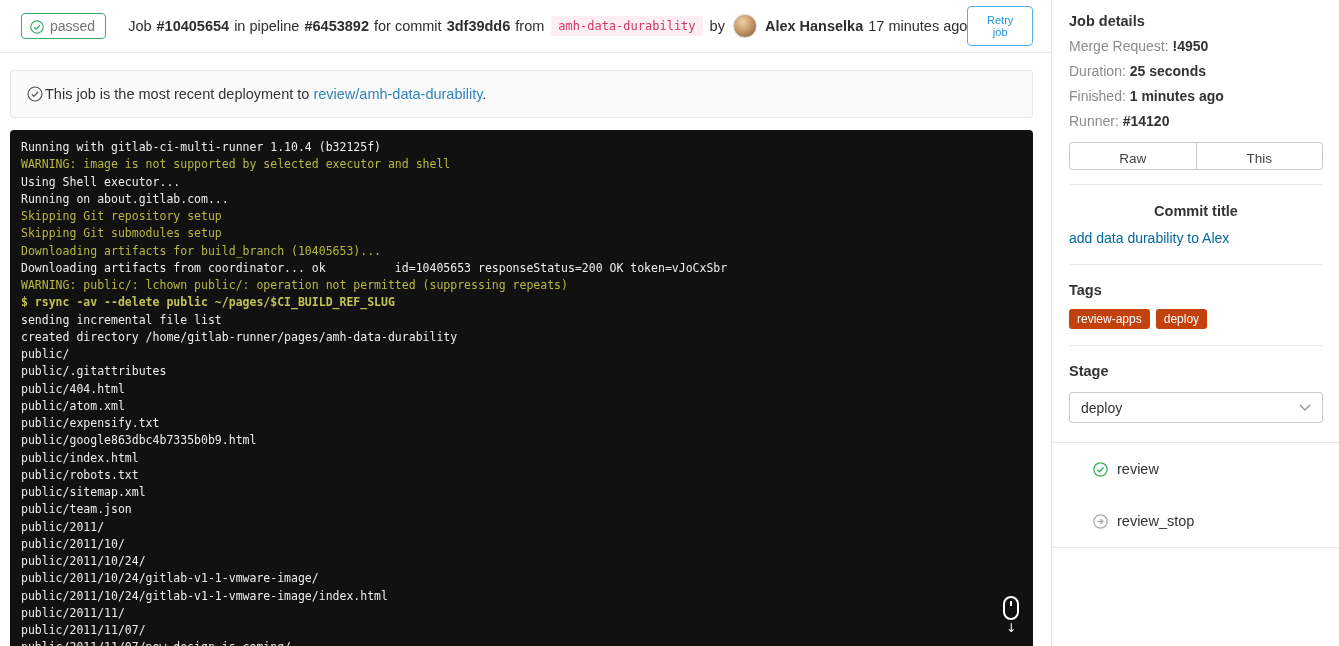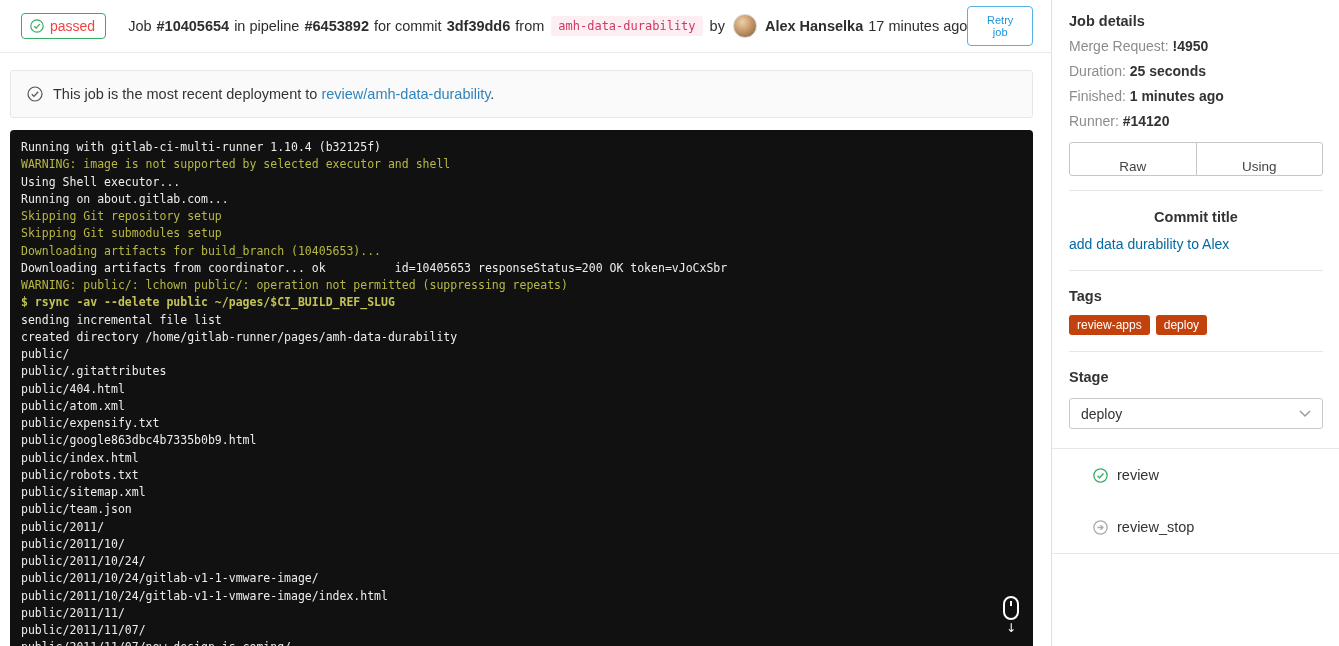--- a/index.html
+++ b/index.html
@@ -11,22 +11,22 @@
 
   
   .main-col { position:absolute; left:0; top:0; width:1051px; height:646px; }
 
   .job-header {
     position:absolute; top:0; left:0; width:1051px; height:53px;
     border-bottom:1px solid #eaeaea;
     display:flex; align-items:center; padding:0 18px 0 21px; font-size:14.5px; color:#2e2e2e;
   }
   .status-badge {
-    display:inline-flex; align-items:center; gap:6px;
-    border:1px solid #38ae64; color:#ef4444; border-radius:4px;
+    display:inline-flex; align-items:flex-end; gap:6px;
+    border:1px solid #38ae64; color:#737373; border-radius:4px;
     padding:4px 10px 4px 8px; font-size:14px; margin-right:22px; background:#fff; cursor:default;
   }
   .hdr-text { display:flex; align-items:center; gap:5px; white-space:nowrap; }
   .hdr-text .b { font-weight:700; }
   .branch-pill {
     font-family:"DejaVu Sans Mono", monospace; font-size:12px;
     color:#cf3860; background:#fceef2; border-radius:3px; padding:3px 7px; margin:0 2px;
   }
   .avatar {
     width:24px; height:24px; border-radius:50%; margin:0 3px;
@@ -35,21 +35,21 @@
   }
   .retry-btn {
     margin-left:auto; background:#fff; border:1px solid #54b2e8; color:#1d96dc;
     border-radius:4px; padding:7px 11px; font-size:11px; cursor:pointer;
     font-family:"Liberation Sans", sans-serif;
   }
 
   .notice-bar {
     position:absolute; top:70px; left:10px; width:1023px; height:48px;
     background:#fafafa; border:1px solid #e7e7e7; border-radius:3px;
-    display:flex; align-items:center; padding:0 16px; gap:10px; font-size:14.5px; color:#333;
+    display:flex; align-items:center; padding:0 16px; gap:2px; font-size:14.5px; color:#333;
   }
   .notice-bar a { color:#3084bb; text-decoration:none; }
 
   .terminal {
     position:absolute; top:130px; left:10px; width:1023px; height:516px;
     background:#111111; border-radius:4px 4px 0 0;
     padding:9px 12px 0 11px; overflow:hidden;
     font-family:"DejaVu Sans Mono", monospace; font-size:11.5px; line-height:17.25px;
     white-space:pre; color:#ededed;
   }
@@ -77,21 +77,21 @@
   }
   .sb-pad { padding:0 16px 0 17px; }
   .sb-title { font-size:14.5px; font-weight:700; color:#333; }
   .sb-title.first { padding-top:13px; }
   .detail-row { margin-top:9px; font-size:14px; }
   .detail-row .lbl { color:#8c8c8c; }
   .detail-row .val { color:#333; font-weight:700; }
   .btn-group { display:flex; margin-top:13px; }
   .sb-btn {
     flex:1; height:28px; background:#fff; border:1px solid #c6c6c6; color:#444;
-    font-size:13.5px; cursor:pointer; font-family:"Liberation Sans", sans-serif; padding:16px;
+    font-size:13.5px; cursor:pointer; font-family:"Liberation Sans", sans-serif; padding:8px;
   }
   .sb-btn.left  { border-radius:3px 0 0 3px; }
   .sb-btn.right { border-radius:0 3px 3px 0; margin-left:-1px; }
   .sb-divider { border-top:1px solid #e7e7e7; margin:14px 16px 0 17px; }
   .commit-title-text { margin-top:11px; color:#0369a1; font-size:14px; }
   .tags-wrap { margin-top:11px; display:flex; gap:6px; }
   .tag-pill {
     background:#c2410c; color:#fff; font-size:12px; border-radius:3px; padding:4px 8px; line-height:1;
   }
   .stage-select {
@@ -162,21 +162,21 @@
   <div class="sb-pad">
     <div class="sb-title first">Job details</div>
     <div>
         <div class="detail-row"><span class="lbl">Merge Request: </span><span class="val">!4950</span></div>
         <div class="detail-row"><span class="lbl">Duration: </span><span class="val">25 seconds</span></div>
         <div class="detail-row"><span class="lbl">Finished: </span><span class="val">1 minutes ago</span></div>
         <div class="detail-row"><span class="lbl">Runner: </span><span class="val">#14120</span></div>
       </div>
     <div class="btn-group">
       <button class="sb-btn left">Raw</button>
-      <button class="sb-btn right">Using</button>
+      <button class="sb-btn right">This</button>
     </div>
   </div>
 
   <div class="sb-divider"></div>
 
   <div class="sb-pad">
     <div class="sb-title" style="padding-top:18px;text-align:center;">Commit title</div>
     <div class="commit-title-text">add data durability to Alex</div>
   </div>
 

